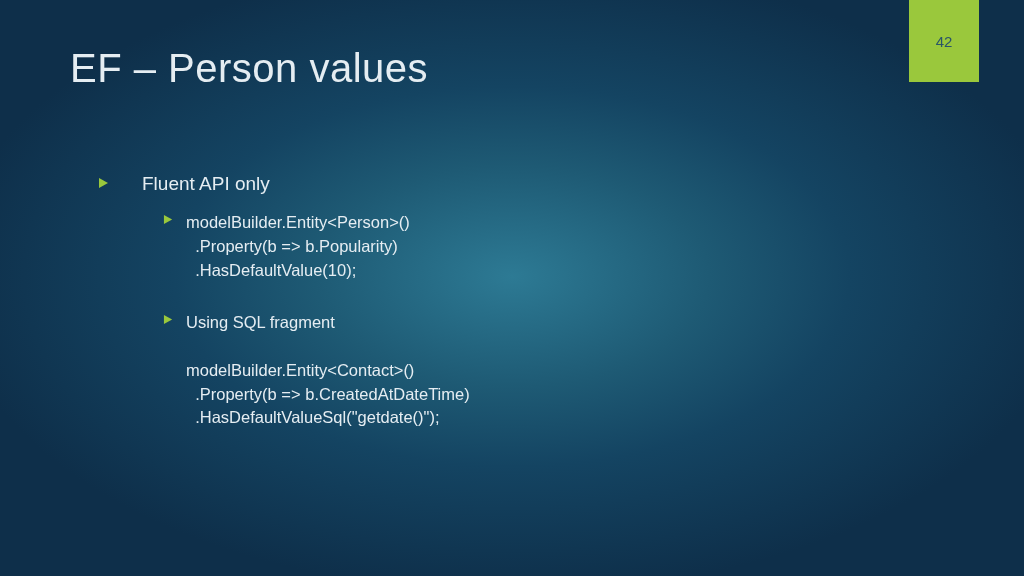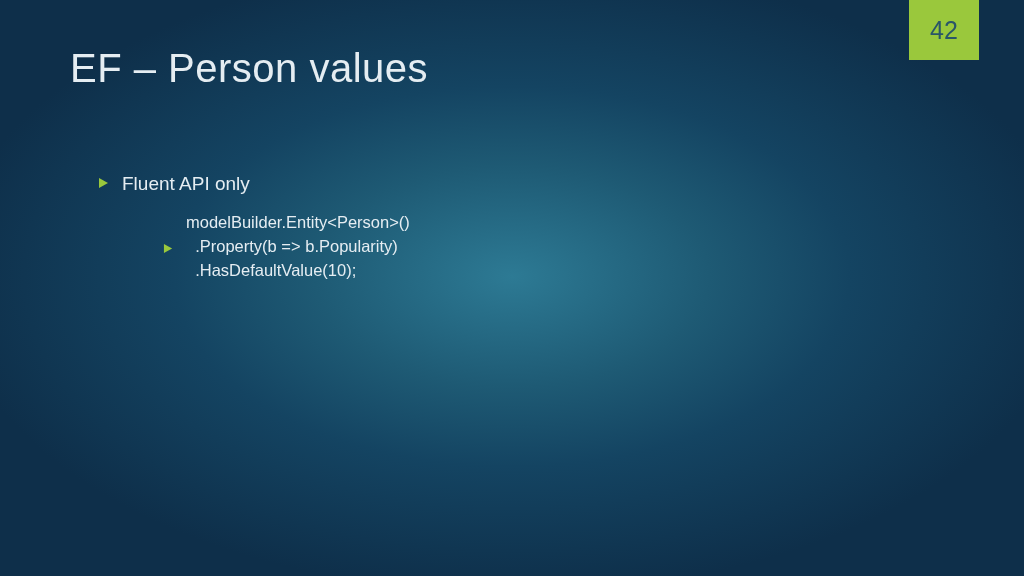--- a/index.html
+++ b/index.html
@@ -8,26 +8,26 @@
       font-family: 'Segoe UI Light', 'Segoe UI', -apple-system, sans-serif;
       background: radial-gradient(ellipse 55% 55% at 50% 48%, #2d7a94 0%, #1e5a74 35%, #144462 60%, #0e2f4a 100%);
       position: relative;
       color: #ffffff;
     }
     .page-number-tab {
       position: absolute;
       top: 0;
       right: 45px;
       width: 70px;
-      height: 60px;
+      height: 82px;
       background: #9ac83c;
       display: flex;
       align-items: center;
       justify-content: center;
-      font-size: 25px;
+      font-size: 15px;
       font-weight: 300;
       color: #2a5568;
     }
     .title {
       position: absolute;
       top: 46px;
       left: 70px;
       font-size: 40px;
       font-weight: 300;
       color: #e5edf2;
@@ -44,27 +44,28 @@
       align-items: flex-start;
       margin-bottom: 16px;
     }
     .level1 .bullet {
       margin-right: 12px;
       margin-top: 4px;
     }
     .level1-text {
       font-size: 19px;
       color: #e5edf2;
+      margin-left: 20px;
     }
     .level2-wrap {
       margin-left: 65px;
     }
     .level2 {
       display: flex;
-      align-items: center;
+      align-items: flex-start;
       margin-bottom: 28px;
     }
     .level2 .bullet {
       margin-right: 12px;
       margin-top: 3px;
     }
     .level2-text {
       font-size: 16.5px;
       line-height: 1.45;
       color: #e5edf2;
@@ -94,14 +95,26 @@
     <div class="level2">
       <span class="bullet">
         <svg width="11" height="11" viewBox="0 0 12 12">
             <polygon points="1,1 10,6 1,11" fill="#9ac83c"></polygon>
           </svg>
       </span>
       <span class="level2-text">modelBuilder.Entity&lt;Person&gt;()
   .Property(b =&gt; b.Popularity)
   .HasDefaultValue(10);</span>
     </div>
+    <div class="level2">
+      <span class="bullet">
+        <svg width="11" height="11" viewBox="0 0 12 12">
+            <polygon points="1,1 10,6 1,11" fill="#9ac83c"></polygon>
+          </svg>
+      </span>
+      <span class="level2-text">Using SQL fragment
+
+modelBuilder.Entity&lt;Contact&gt;()
+  .Property(b =&gt; b.CreatedAtDateTime)
+  .HasDefaultValueSql("getdate()");</span>
+    </div>
   </div>
 </div>
 
 </body></html>

